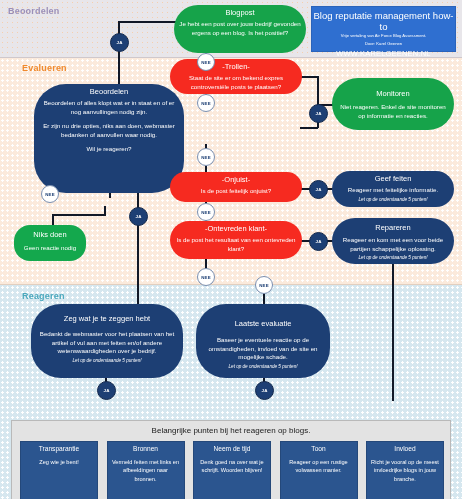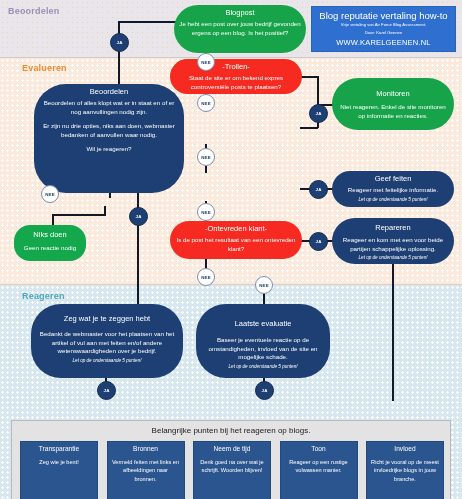--- a/index.html
+++ b/index.html
@@ -121,21 +121,21 @@
   <div class="band" id="band-beoordelen"></div>
   <div class="band" id="band-evalueren"></div>
   <div class="band" id="band-reageren"></div>
   <div id="band-eval-right"></div>
 
   <div class="band-label" id="lbl-beoordelen">Beoordelen</div>
   <div class="band-label" id="lbl-evalueren">Evalueren</div>
   <div class="band-label" id="lbl-reageren">Reageren</div>
 
   <div id="promo">
-    <div class="p-title">Blog reputatie vertaling how-to</div>
+    <div class="p-title">Blog reputatie management how-to</div>
     <div class="p-sub">Vrije vertaling van Air Force Blog Assessment.</div>
     <div class="p-by">Door: Karel Geenen</div>
     <div class="p-url">WWW.KARELGEENEN.NL</div>
   </div>
 
   <div class="line hline" style="left:118px;top:21px;width:58px;"></div>
   <div class="line vline" style="left:118px;top:21px;height:20px;"></div>
 
   <div class="line vline" style="left:118px;top:50px;height:36px;"></div>
 
@@ -193,20 +193,24 @@
     <div class="n-title" style="margin-top:2px">Niks doen</div>
     <div class="n-body" style="margin-top:4px">Geen reactie nodig</div>
   </div>
 
   <div class="node red" id="n-trollen">
     <div class="n-title">-Trollen-</div>
     <div class="n-body">Staat de site er om bekend expres controversiële posts te plaatsen?</div>
   </div>
 
 
+  <div class="node red" id="n-onjuist">
+    <div class="n-title">-Onjuist-</div>
+    <div class="n-body">Is de post feitelijk onjuist?</div>
+  </div>
 
   <div class="node green" id="n-monitoren">
     <div class="n-title" style="margin-top:8px">Monitoren</div>
     <div class="n-body" style="margin-top:4px">Niet reageren. Enkel de site monitoren op informatie en reacties.</div>
   </div>
 
   <div class="node red" id="n-ontevreden">
     <div class="n-title">-Ontevreden klant-</div>
     <div class="n-body">Is de post het resultaat van een ontevreden klant?</div>
   </div>

